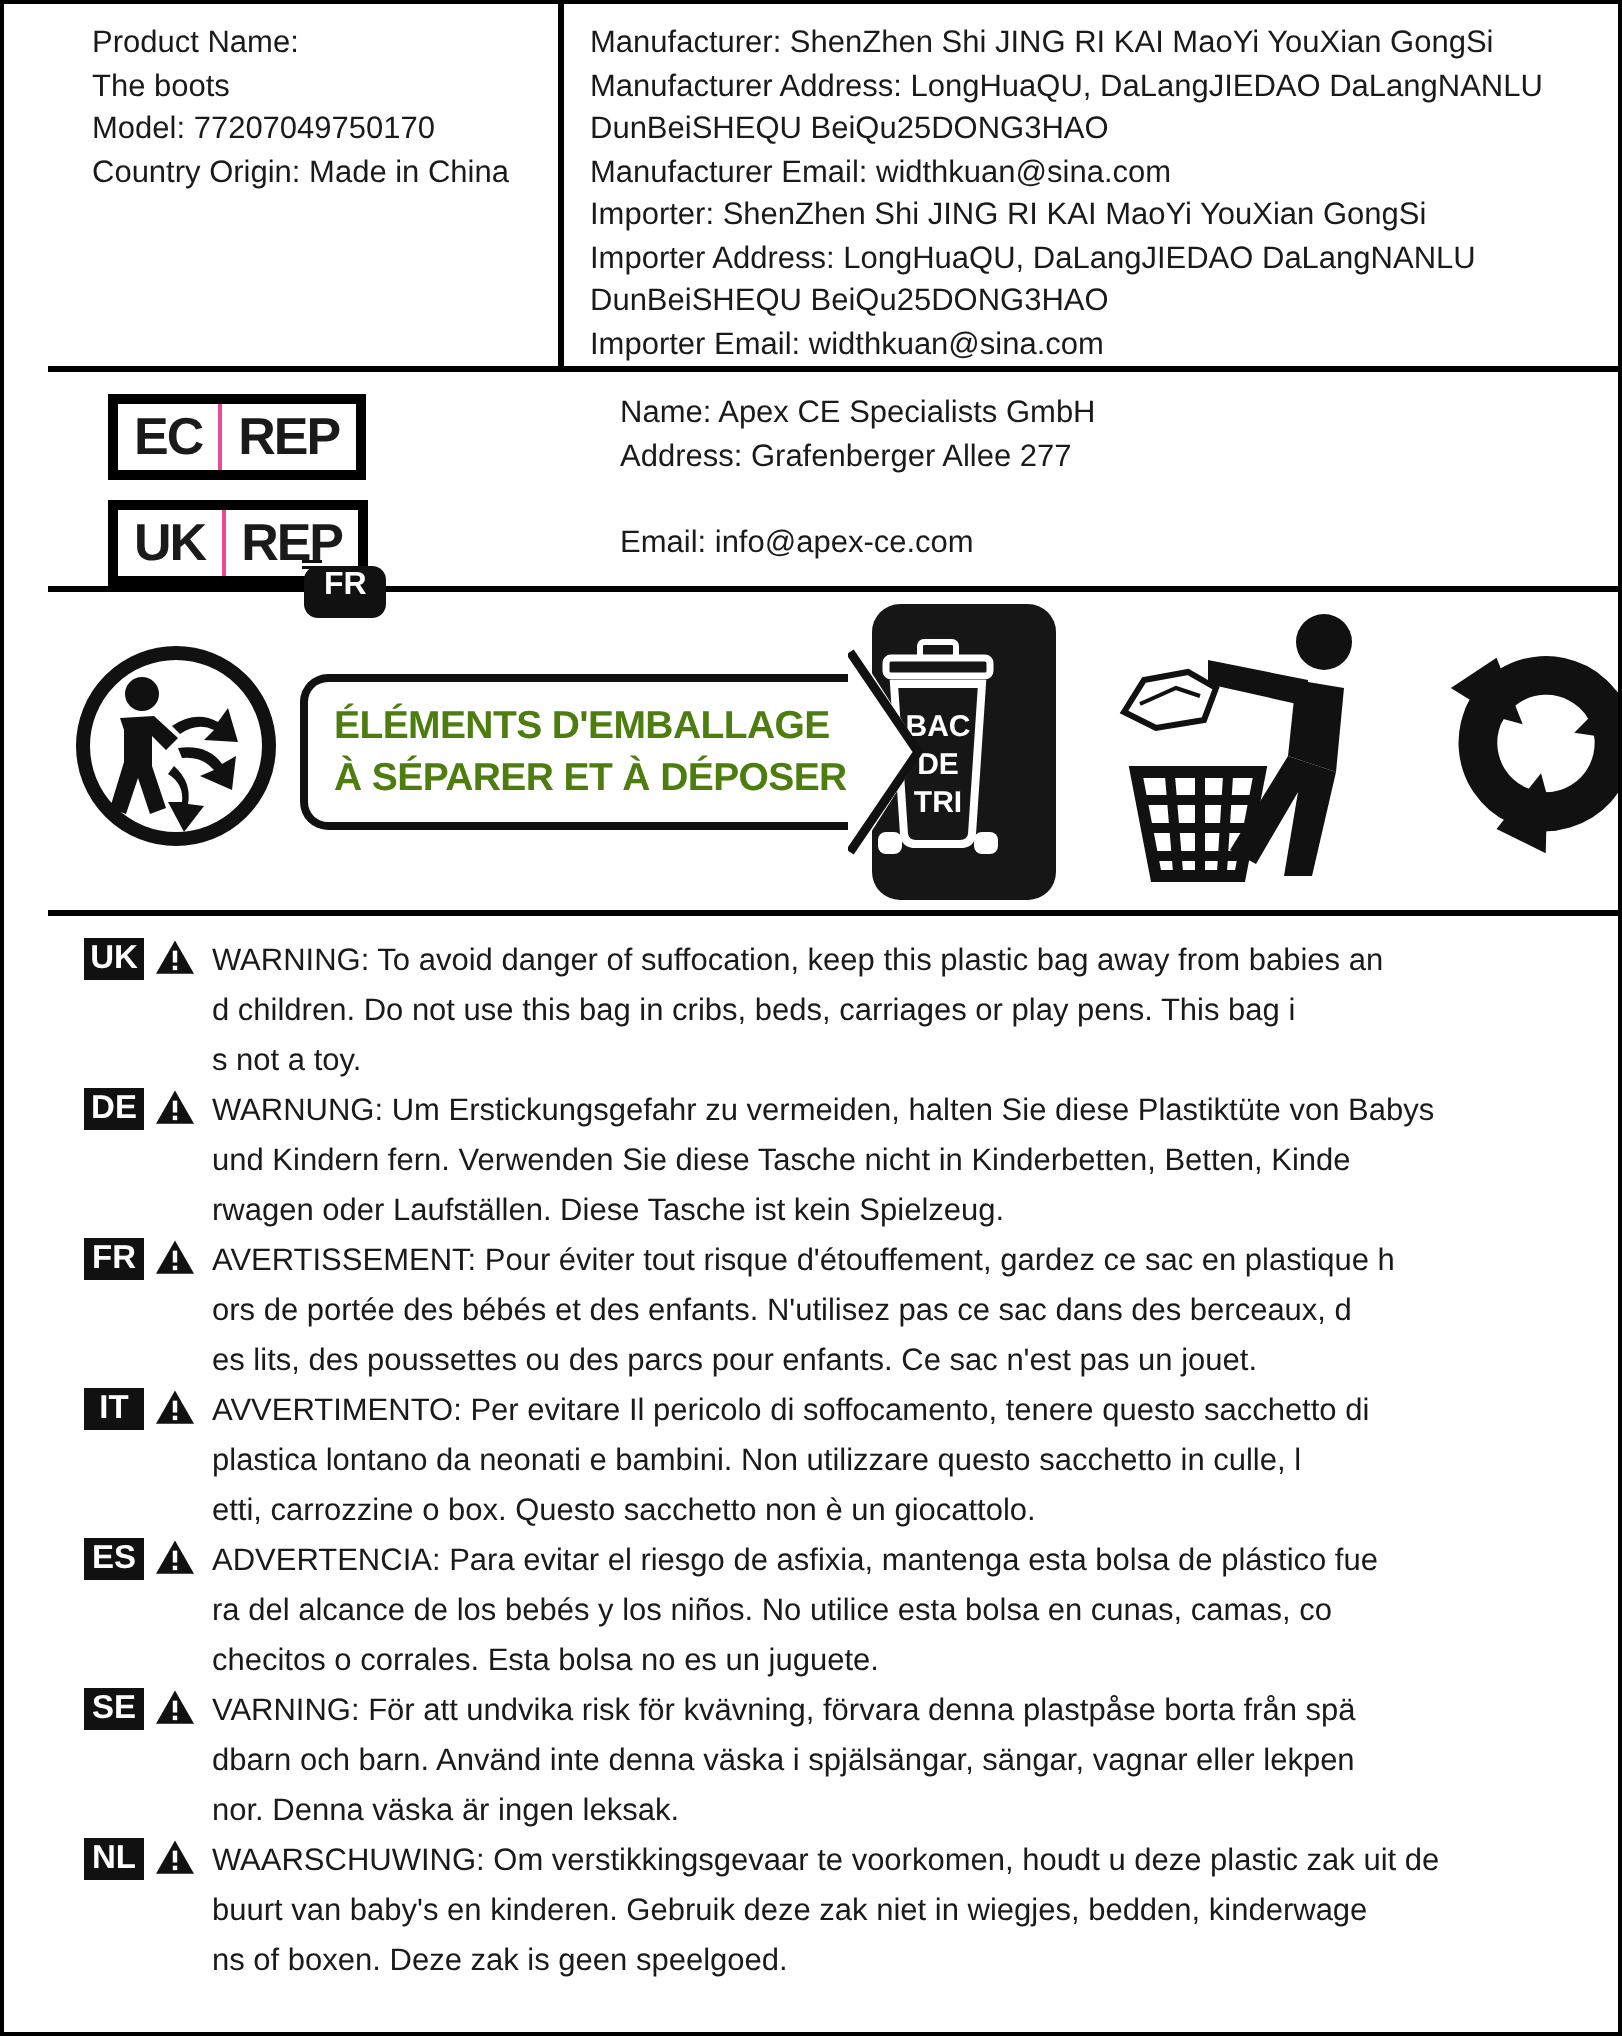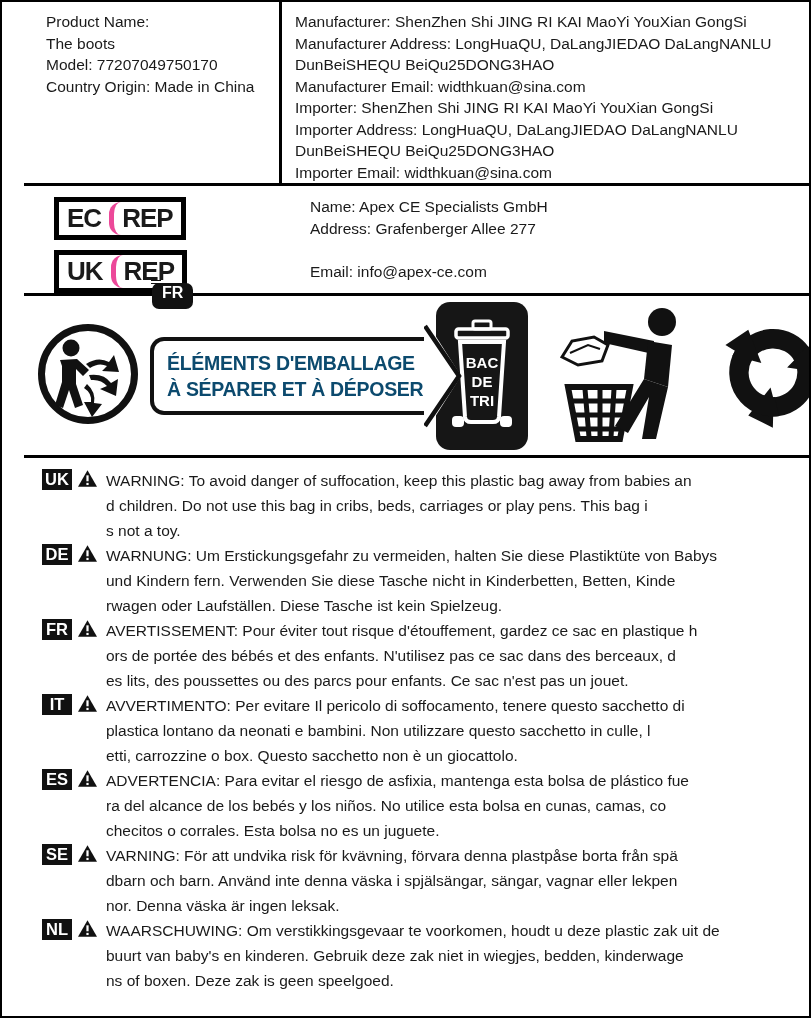--- a/index.html
+++ b/index.html
@@ -14,37 +14,37 @@
   .col-product{width:255px;box-sizing:border-box;padding:9px 8px 0 22px;}
   .vdiv{width:3px;background:#000;}
   .col-manu{flex:1;box-sizing:border-box;padding:9px 2px 0 13px;overflow:hidden;}
   .lines{font-size:15.5px;line-height:21.5px;white-space:pre-line;}
   
   .sec2{display:flex;height:110px;border-bottom:3px solid #000;}
   .rep-col{width:272px;box-sizing:border-box;padding:11px 0 0 30px;}
   .rep-box{display:inline-flex;align-items:stretch;border:5px solid #000;font-weight:bold;
            font-size:26px;letter-spacing:-1px;line-height:1;background:#fff;}
   .rep-cell{padding:3px 8px 4px;}
-  .rep-cell.r{border-left:5px solid #ec4899;border-radius:12px;}
+  .rep-cell.r{border-left:2px solid #ec4899;}
   .rep-box.uk{margin-top:10px;position:relative;}
   .uk-mark{position:absolute;left:92px;bottom:2px;width:10px;height:6px;
            background:repeating-linear-gradient(180deg,#111 0 1.4px,transparent 1.4px 3px);}
   .rep-info{padding:10px 0 0 14px;font-size:15.5px;line-height:21.5px;white-space:pre-line;}
   
   .sec3{display:flex;align-items:center;height:162px;border-bottom:3px solid #000;padding:0 8px;}
   .triman-logo{flex:0 0 auto;margin-left:4px;}
   .banner-wrap{position:relative;display:flex;align-items:center;margin-left:10px;}
   .fr-tag{position:absolute;top:-19px;left:2px;z-index:0;background:#111;color:#fff;
           font-weight:bold;font-size:16px;padding:1px 10px 7px;border-radius:7px;}
   .banner-body{position:relative;z-index:1;background:#fff;border:4px solid #111;border-right:none;
                border-radius:14px 0 0 14px;padding:9px 2px 9px 13px;}
-  .banner-line{font-weight:bold;font-size:19.5px;line-height:26px;letter-spacing:-0.3px;white-space:nowrap;color:#0c4a6e;}
+  .banner-line{font-weight:bold;font-size:19.5px;line-height:26px;letter-spacing:-0.3px;white-space:nowrap;color:#4d7c0f;}
   .banner-arrow{position:relative;z-index:2;margin-left:-1px;flex:0 0 auto;}
   .bin-box{position:relative;z-index:0;margin-left:-26px;width:92px;height:148px;background:#161616;
-           border-radius:14px;display:flex;align-items:center;justify-content:center;flex:0 0 auto;}
+           border-radius:14px;display:flex;align-items:center;justify-content:flex-start;flex:0 0 auto;}
   .tidyman{margin-left:14px;flex:0 0 auto;}
   .recycle{margin:0 4px 0 10px;flex:0 0 auto;}
   
   .sec4{padding:10px 16px 0 18px;}
   .warn-row{display:flex;align-items:flex-start;}
   .badge{flex:0 0 auto;background:#111;color:#fff;font-weight:bold;font-size:16.5px;
          line-height:21px;height:21px;min-width:24px;text-align:center;padding:0 3px;
          margin:1px 6px 0 0;box-sizing:content-box;}
   .w-tri{flex:0 0 auto;margin:2px 9px 0 0;}
   .w-text{flex:1;font-size:15.5px;line-height:25px;white-space:pre-line;}

